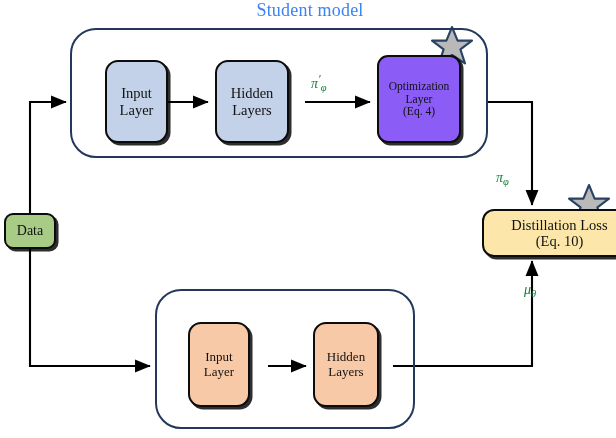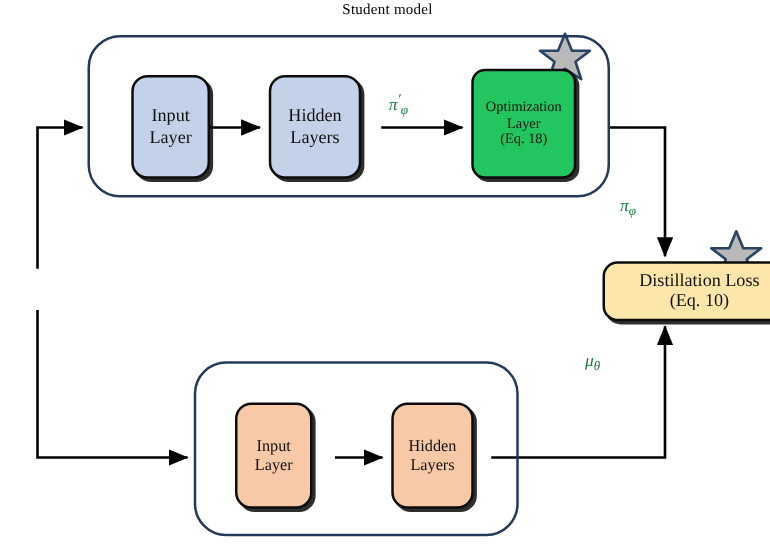--- a/index.html
+++ b/index.html
@@ -2,34 +2,34 @@
 <html><head>
 <meta charset="utf-8">
 <style>
   html,body{margin:0;padding:0;background:#ffffff;}
   body{width:616px;height:438px;overflow:hidden;
        font-family:"Liberation Serif","DejaVu Serif",serif;color:#111;}
   #canvas{position:relative;width:616px;height:438px;background:#fff;}
 
   svg#wires{position:absolute;left:0;top:0;width:616px;height:438px;}
 
-  .title{position:absolute;font-size:12px;color:#000000;white-space:nowrap;
+  .title{position:absolute;font-size:18px;color:#3b82f6;white-space:nowrap;
          text-align:center;letter-spacing:.2px;}
 
   .container-box{position:absolute;border:2.5px solid #24385c;border-radius:26px;
                  background:transparent;box-sizing:border-box;}
 
   .node{position:absolute;box-sizing:border-box;border:2px solid #0c0c0c;
         display:flex;flex-direction:column;align-items:center;justify-content:center;
         text-align:center;line-height:1.12;border-radius:11px;
         box-shadow:2.5px 2.5px 0 rgba(0,0,0,.82);}
   .node span{display:block;}
 
   .n-input-s,.n-hidden-s{background:#c3d2e8;font-size:14.5px;border-radius:13px;}
-  .n-opt{background:#22c55e;font-size:11.5px;border-radius:11px;}
+  .n-opt{background:#8b5cf6;font-size:11.5px;border-radius:11px;}
   .n-input-t,.n-hidden-t{background:#f8c9a6;font-size:13px;border-radius:13px;}
   .n-data{background:#a8cc86;font-size:14px;border-radius:9px;}
   .n-loss{background:#fce6a9;font-size:14.5px;border-radius:12px;}
 
   .edge-label{position:absolute;font-size:14px;font-style:italic;
               white-space:nowrap;color:#15803d;}
   .edge-label .sub{font-size:10.5px;vertical-align:-.28em;font-style:italic;}
   .edge-label .prime{font-size:12px;vertical-align:.45em;}
 </style>
 </head>
@@ -69,35 +69,38 @@
     </g>
   </svg>
 
   <div class="title" style="left:190px;top:0px;width:240px;">Student model</div>
 
 
   <div class="container-box" style="left:70px;top:28px;width:418px;height:130px;"></div>
 
   <div class="container-box" style="left:155px;top:289px;width:260px;height:140px;"></div>
 
+  <div class="node n-data" style="left:4px;top:213px;width:52px;height:36px;">
+    <span>Data</span>
+  </div>
 
   <div class="node n-input-s" style="left:105px;top:60px;width:63px;height:83px;">
     <span>Input</span>
     <span>Layer</span>
   </div>
 
   <div class="node n-hidden-s" style="left:215px;top:60px;width:74px;height:83px;">
     <span>Hidden</span>
     <span>Layers</span>
   </div>
 
   <div class="node n-opt" style="left:377px;top:55px;width:84px;height:88px;">
     <span>Optimization</span>
     <span>Layer</span>
-    <span>(Eq. 18)</span>
+    <span>(Eq. 4)</span>
   </div>
 
   <div class="node n-input-t" style="left:188px;top:322px;width:62px;height:85px;">
     <span>Input</span>
     <span>Layer</span>
   </div>
 
   <div class="node n-hidden-t" style="left:313px;top:322px;width:66px;height:85px;">
     <span>Hidden</span>
     <span>Layers</span>
@@ -105,21 +108,21 @@
 
   <div class="node n-loss" style="left:482px;top:209px;width:155px;height:48px;">
     <span>Distillation Loss</span>
     <span>(Eq. 10)</span>
   </div>
 
   <div class="edge-label" style="left:311px;top:72px;">
     <span>π</span><span class="prime">′</span><span class="sub">φ</span>
   </div>
 
-  <div class="edge-label" style="left:496px;top:158px;">
+  <div class="edge-label" style="left:496px;top:170px;">
     <span>π</span><span class="sub">φ</span>
   </div>
 
-  <div class="edge-label" style="left:468px;top:282px;">
+  <div class="edge-label" style="left:524px;top:282px;">
     <span>μ</span><span class="sub">θ</span>
   </div>
 
 </div>
 
 </body></html>

